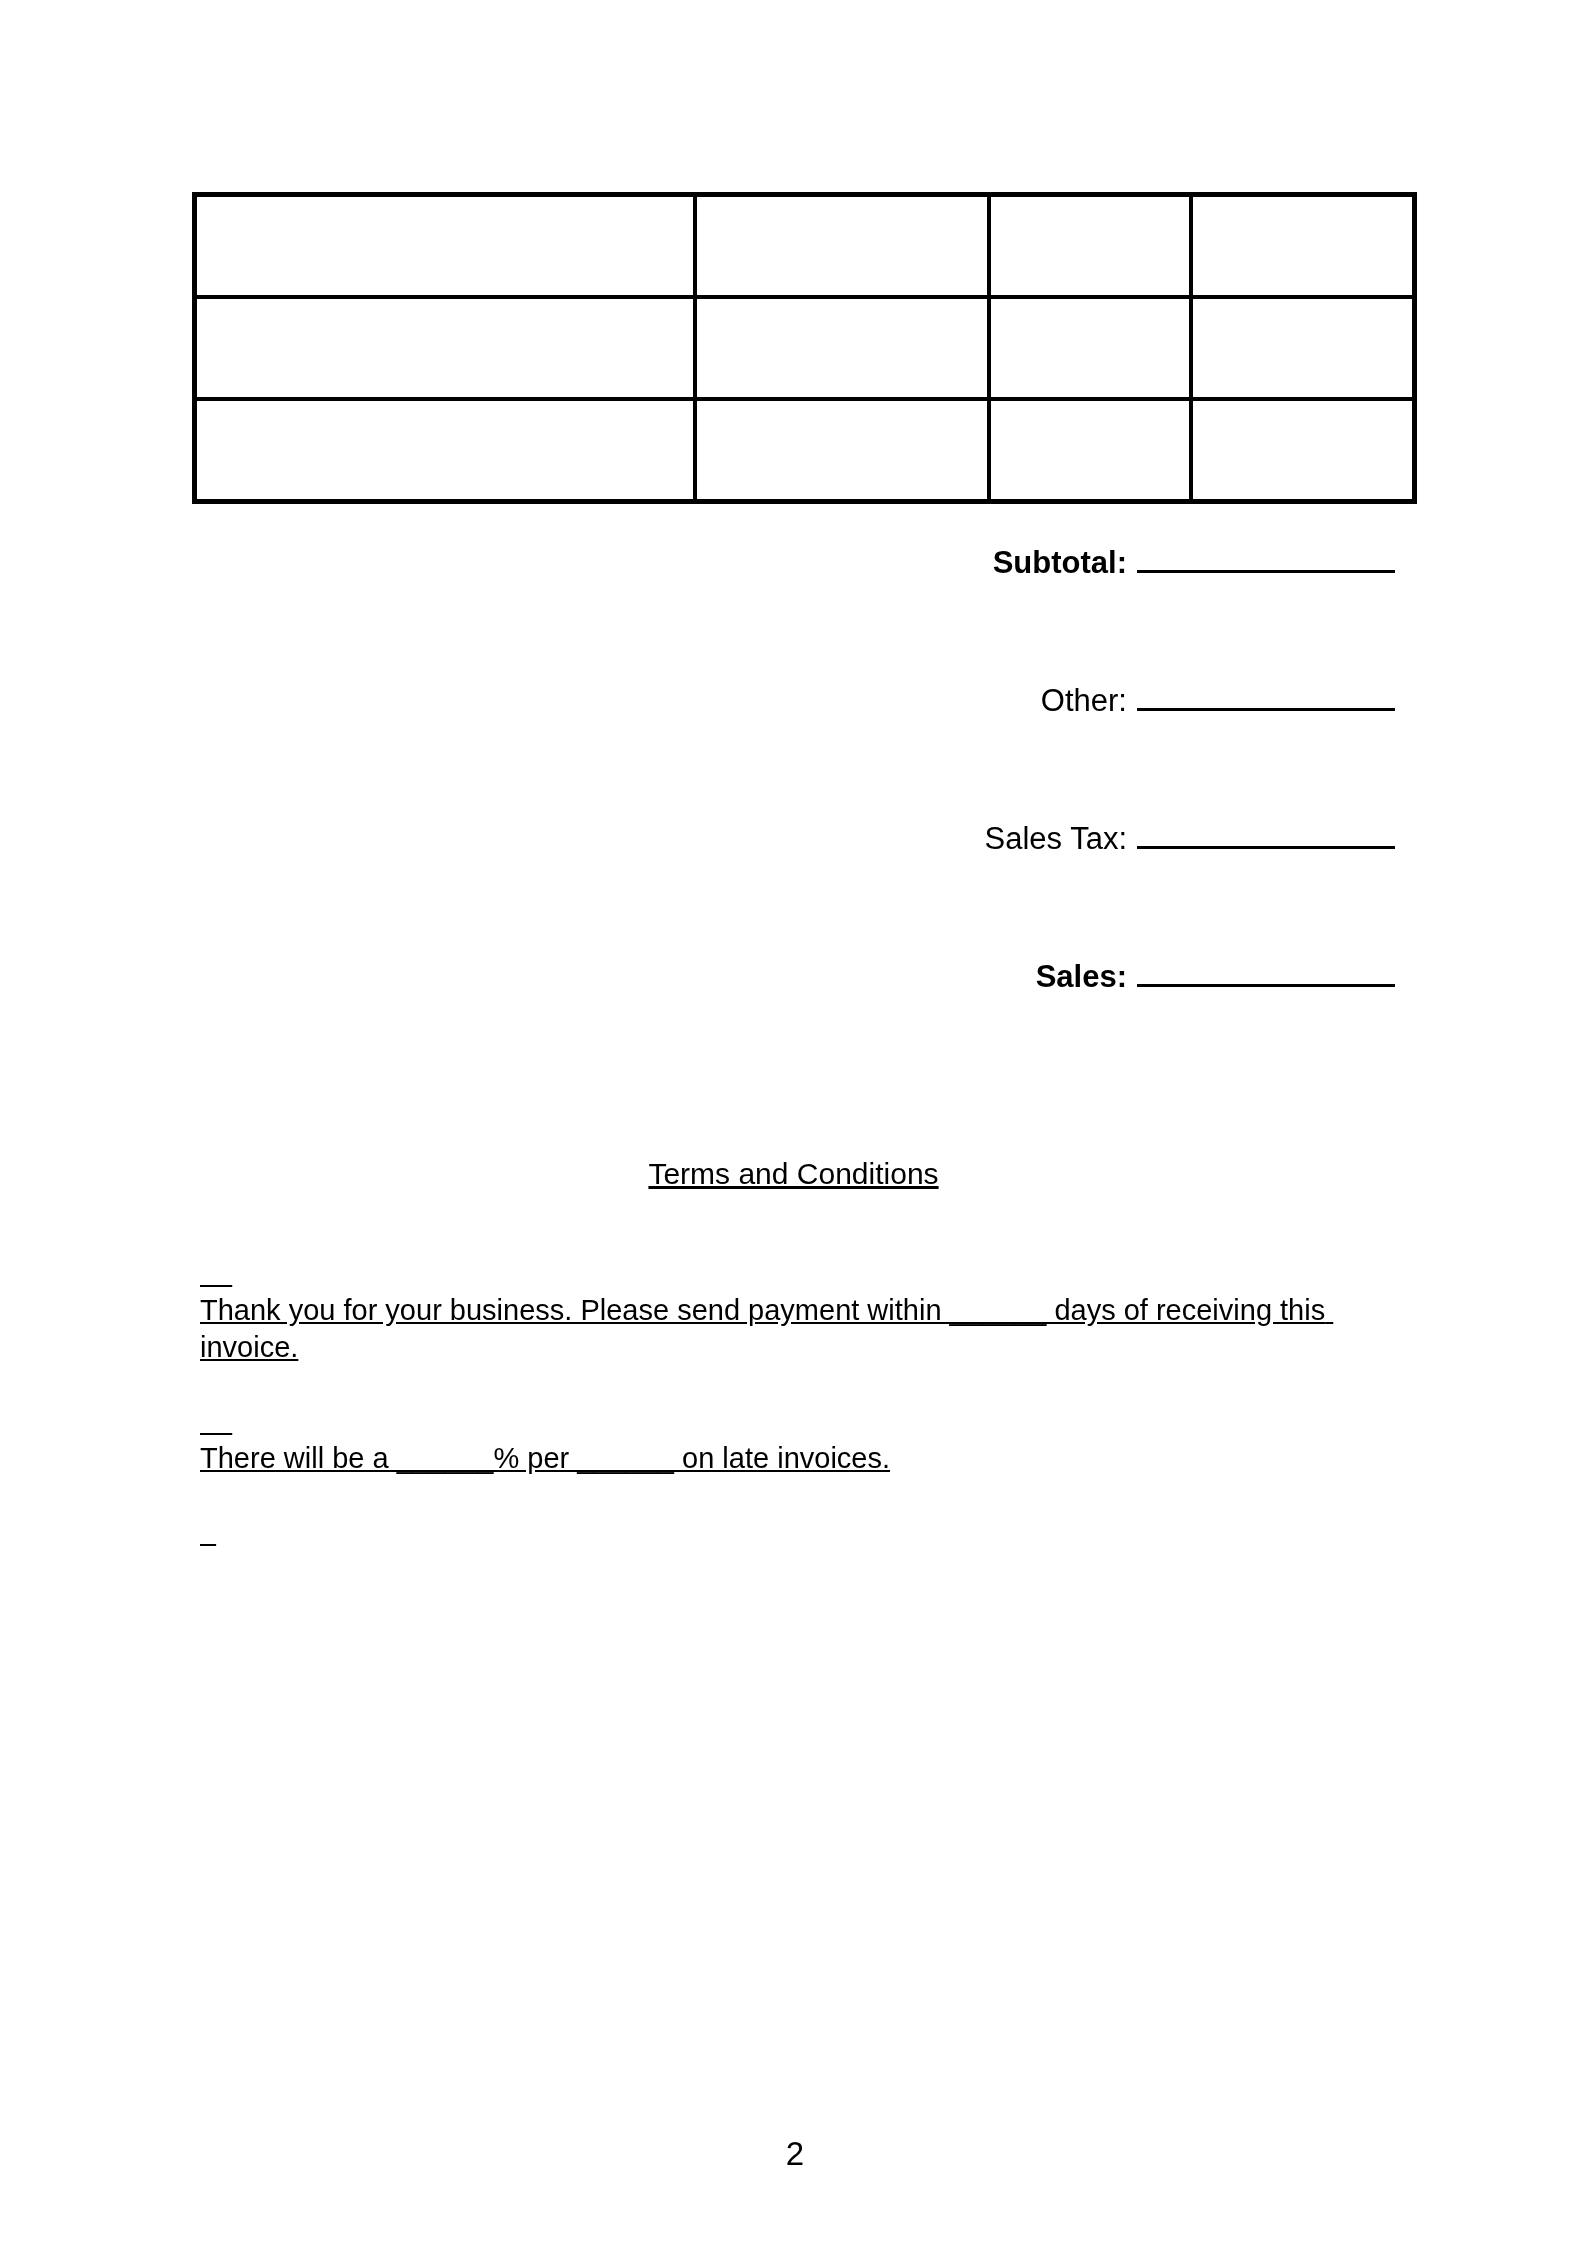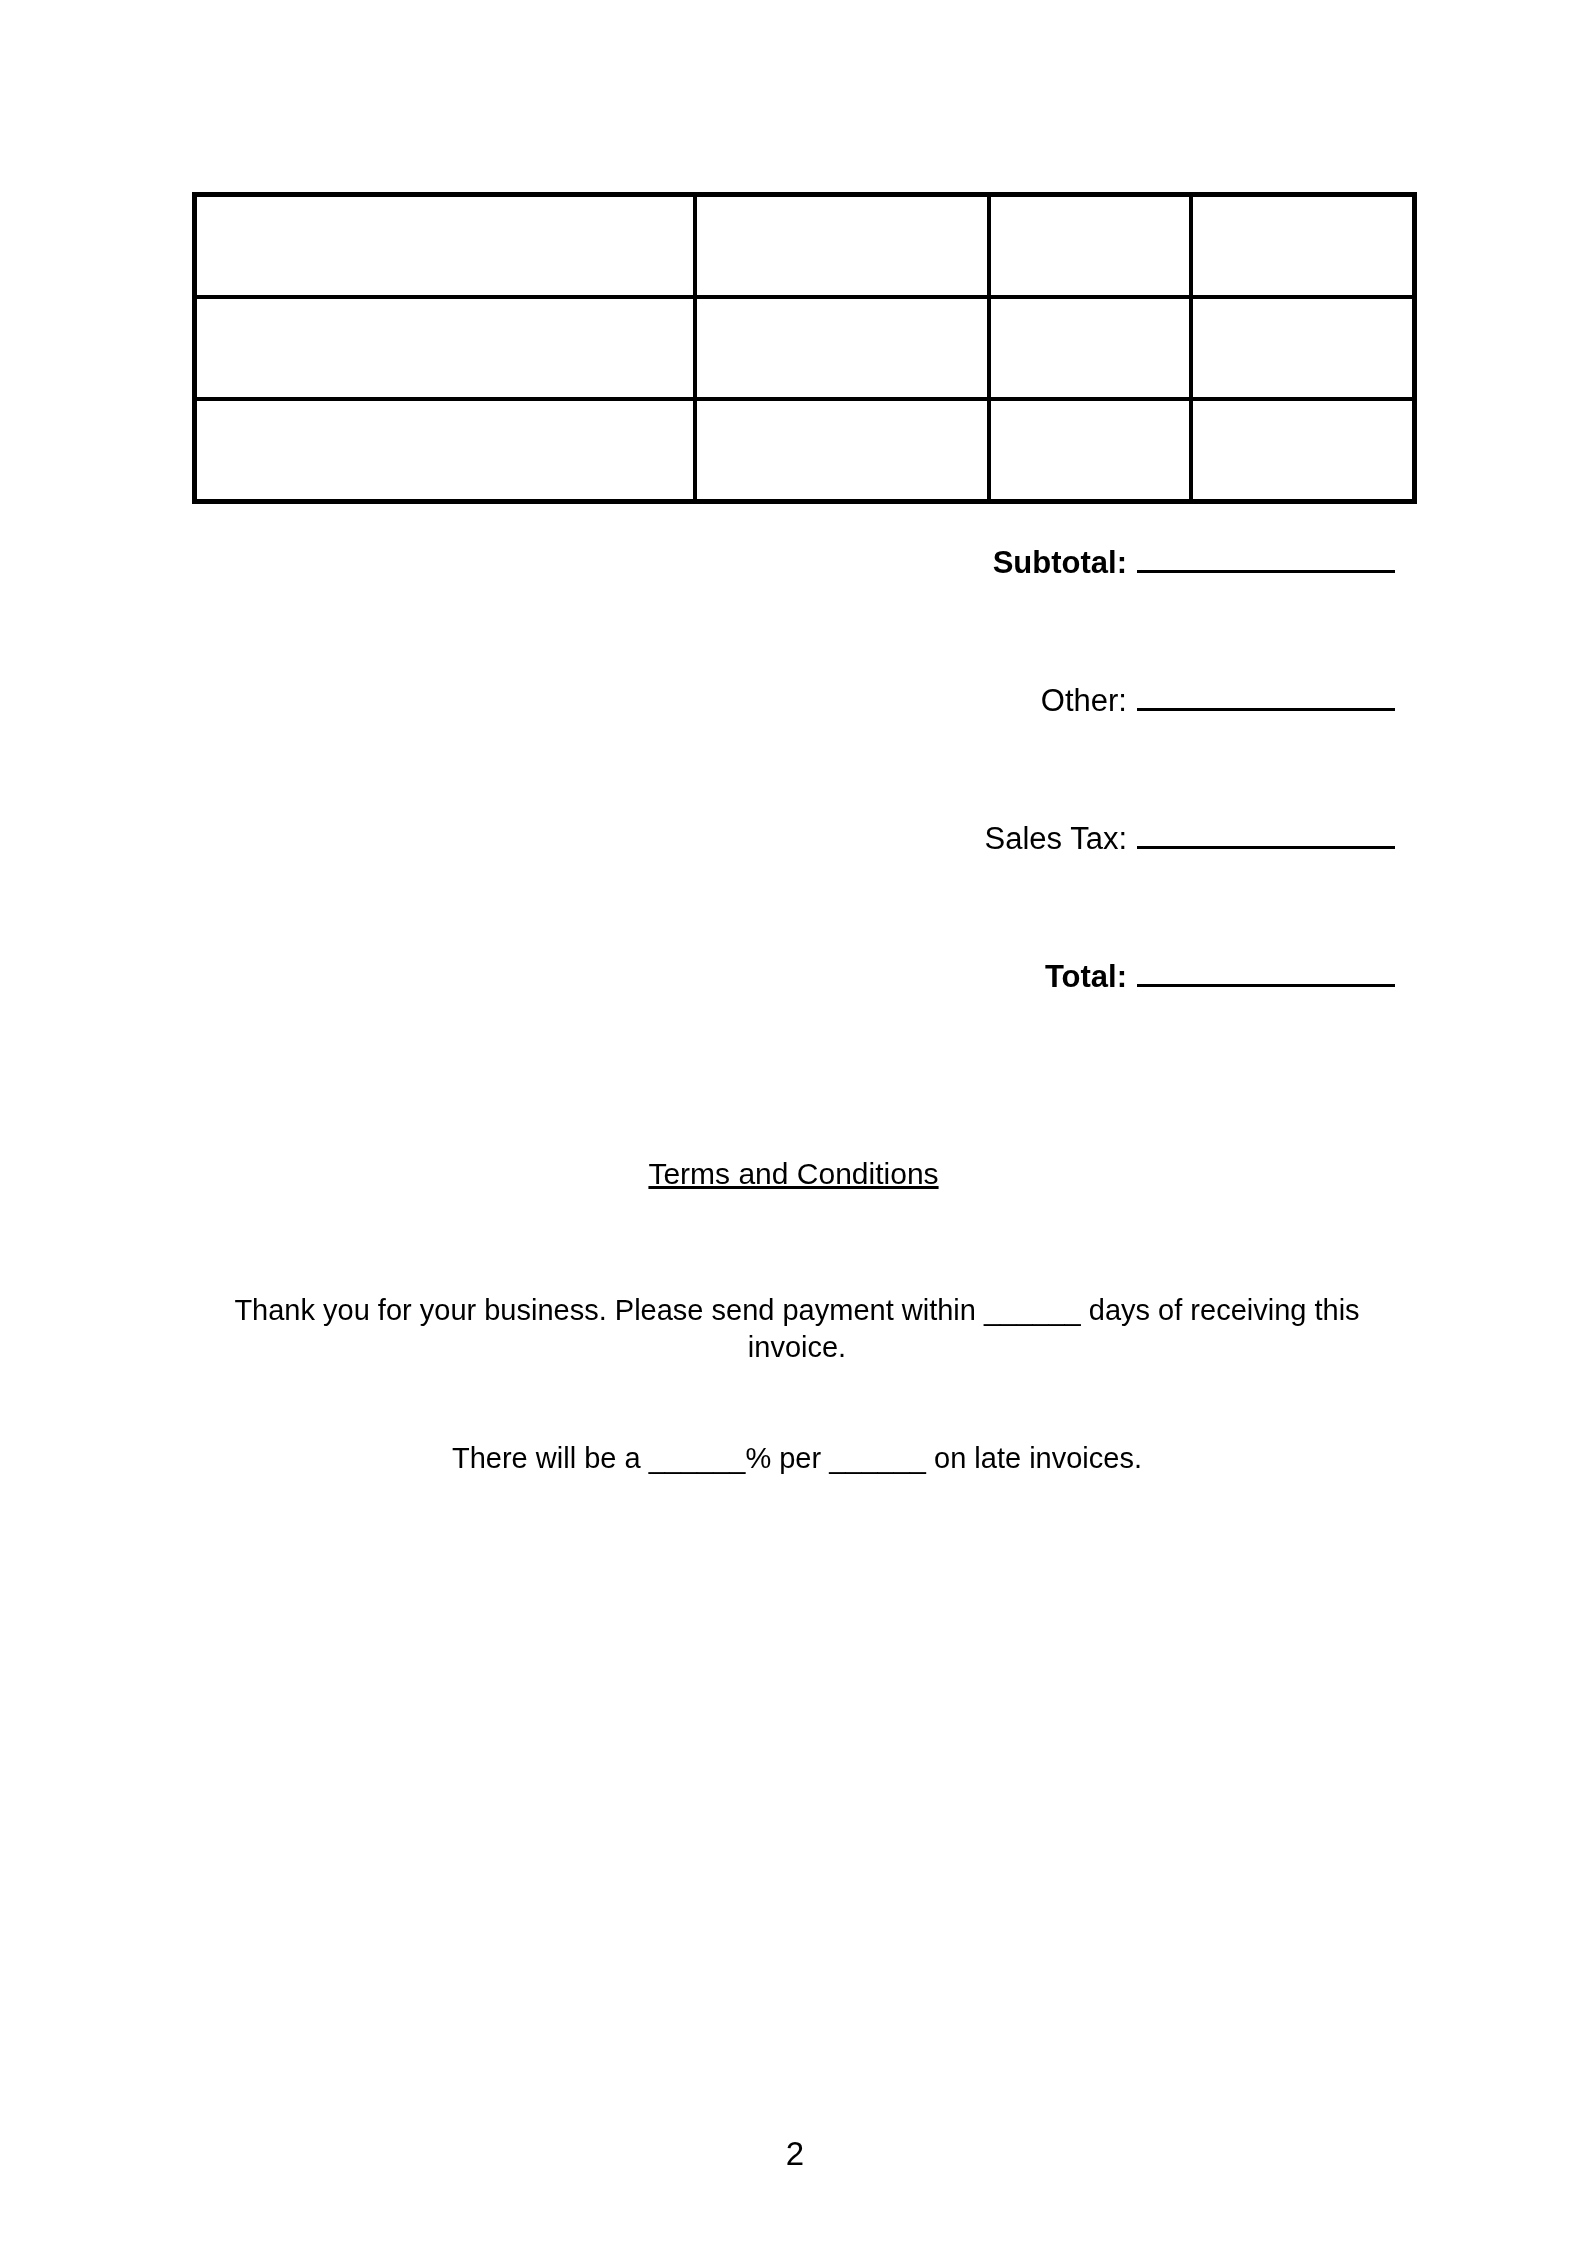--- a/index.html
+++ b/index.html
@@ -82,27 +82,28 @@
     top: 1155px;
     width: 1203px;
     text-align: center;
     font-size: 30px;
     line-height: 38px;
     font-weight: normal;
     text-decoration: underline;
   }
   .terms-body {
     position: absolute;
-    left: 192px;
+    left: 200px;
     top: 1218px;
     width: 1210px;
     font-size: 29px;
     line-height: 37px;
-    text-align: center;
+    text-align: left;
     white-space: pre-wrap;
+    text-decoration: underline;
   }
   .terms-body .ln { display: block; }
 
   
   .page-number {
     position: absolute;
     left: 0;
     top: 2134px;
     width: 1590px;
     text-align: center;
@@ -149,21 +150,21 @@
       <span class="total-label">Other:</span>
       <span class="total-blank"></span>
     </div>
 
     <div class="total-row">
       <span class="total-label">Sales Tax:</span>
       <span class="total-blank"></span>
     </div>
 
     <div class="total-row">
-      <span class="total-label bold">Total:</span>
+      <span class="total-label bold">Sales:</span>
       <span class="total-blank"></span>
     </div>
 
   </div>
 
   <div class="terms-heading">Terms and Conditions</div>
 
   <div class="terms-body">
     <span class="ln">Thank you for your business. Please send payment within ______ days of receiving this invoice.</span>
     <span class="ln">There will be a ______% per ______ on late invoices.</span>

